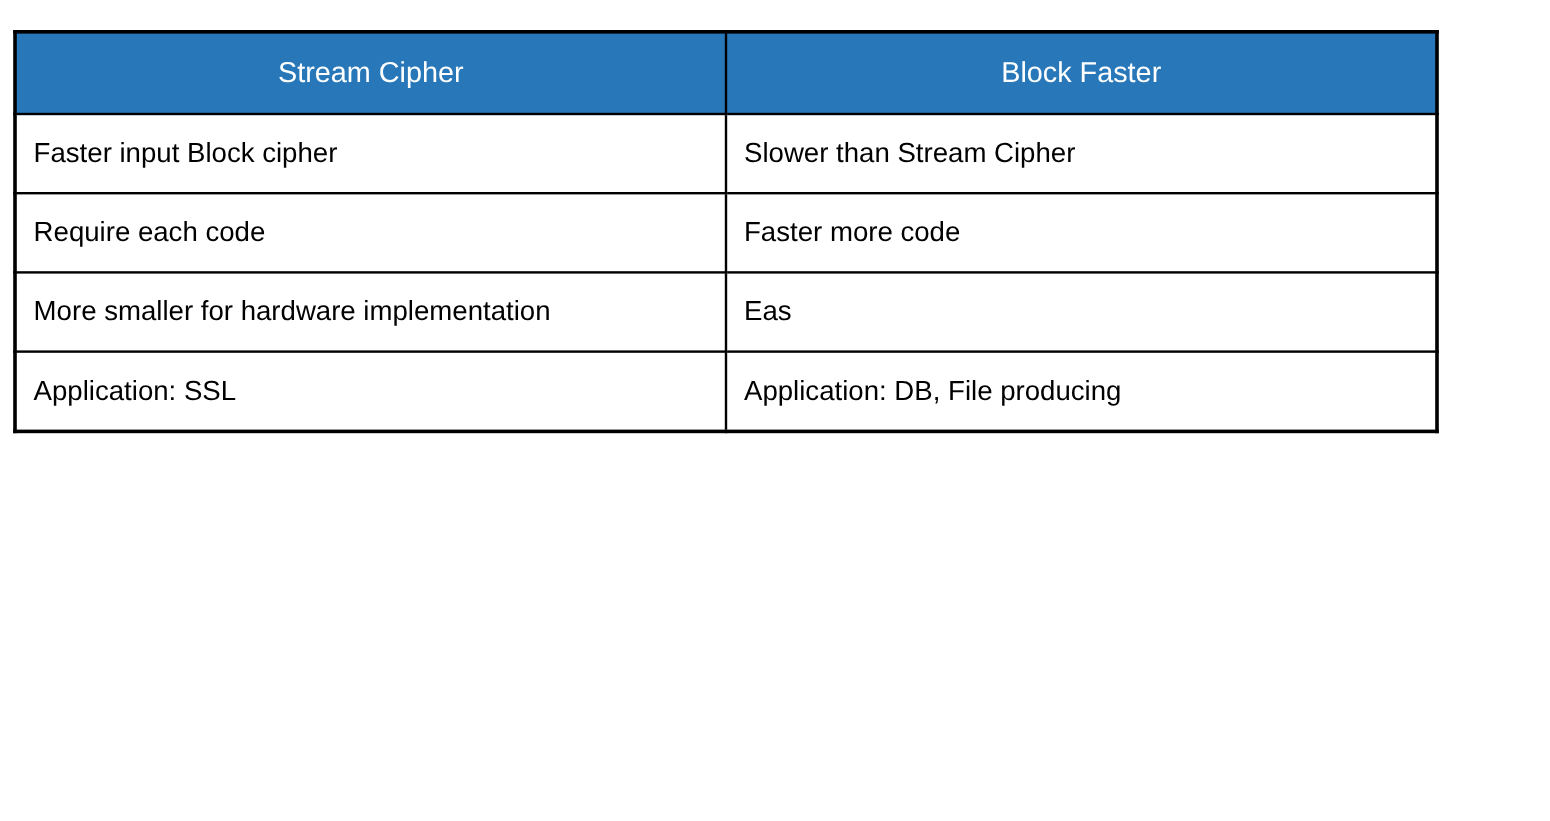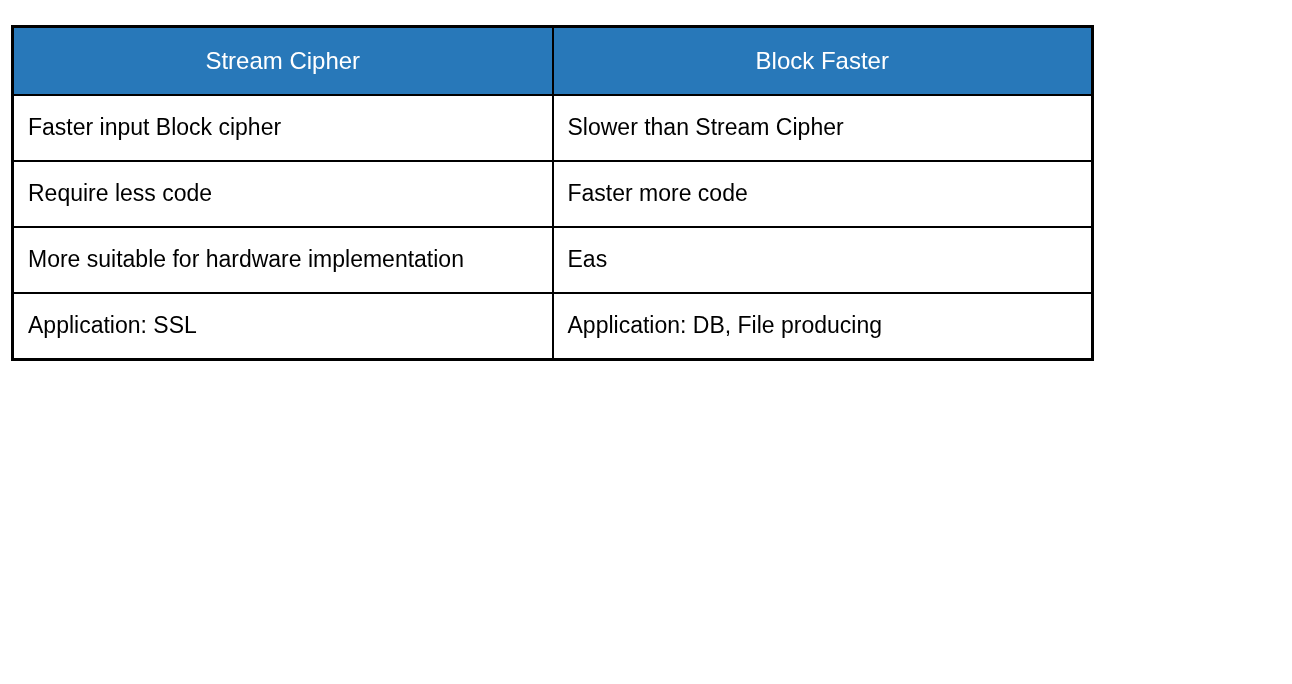--- a/index.html
+++ b/index.html
@@ -10,21 +10,21 @@
     height: 684px;
     overflow: hidden;
     font-family: "Liberation Sans", sans-serif;
   }
   .table-wrap {
     margin: 25px 33px 26px 11px;
   }
   table.cipher-table {
     border-collapse: collapse;
     table-layout: fixed;
-    width: 1083px;
+    width: 1188px;
     border: 3px solid #000000;
   }
   table.cipher-table col {
     width: 50%;
   }
   table.cipher-table th {
     background: #2878b9;
     color: #ffffff;
     font-size: 24px;
     font-weight: 400;
@@ -60,25 +60,25 @@
         <th>Stream Cipher</th>
         <th>Block Faster</th>
       </tr>
     </thead>
     <tbody>
       <tr>
         <td>Faster input Block cipher</td>
         <td>Slower than Stream Cipher</td>
       </tr>
       <tr>
-        <td>Require less code</td>
+        <td>Require each code</td>
         <td>Faster more code</td>
       </tr>
       <tr>
-        <td>More suitable for hardware implementation</td>
+        <td>More smaller for hardware implementation</td>
         <td>Eas</td>
       </tr>
       <tr>
         <td>Application: SSL</td>
         <td>Application: DB, File producing</td>
       </tr>
     </tbody>
   </table>
 </div>
 

